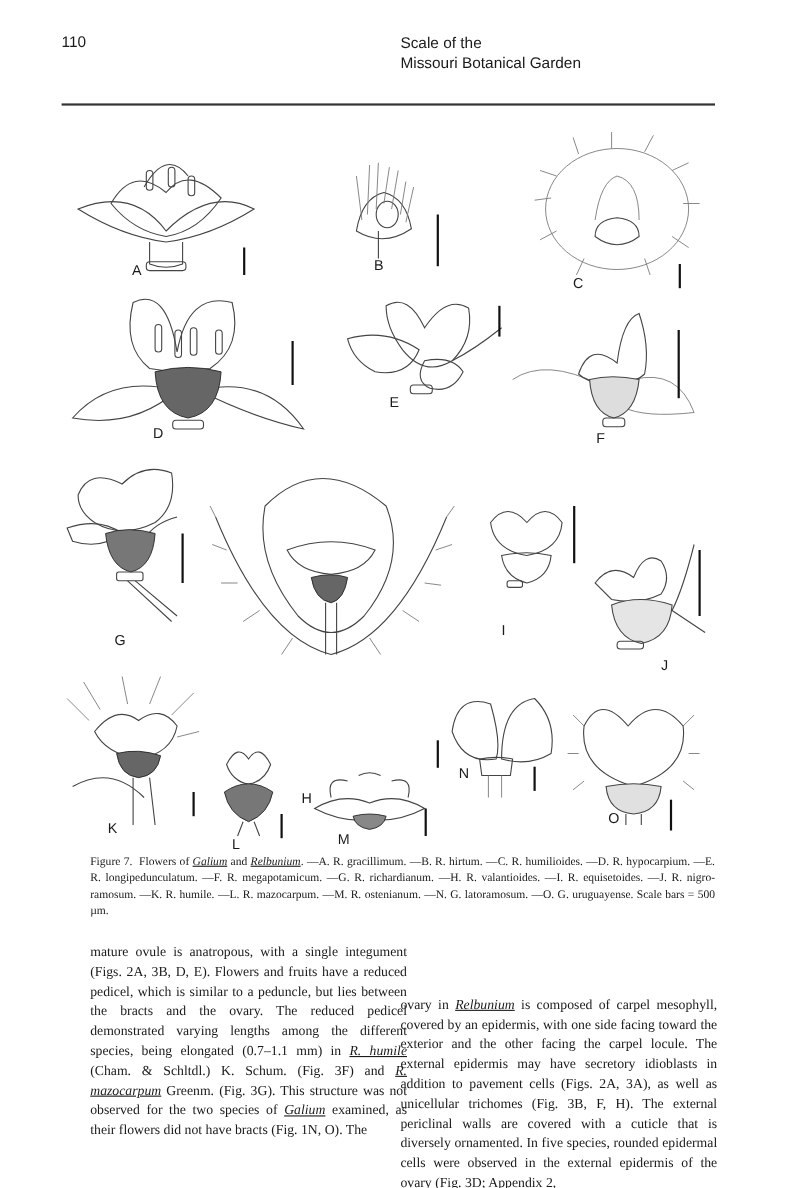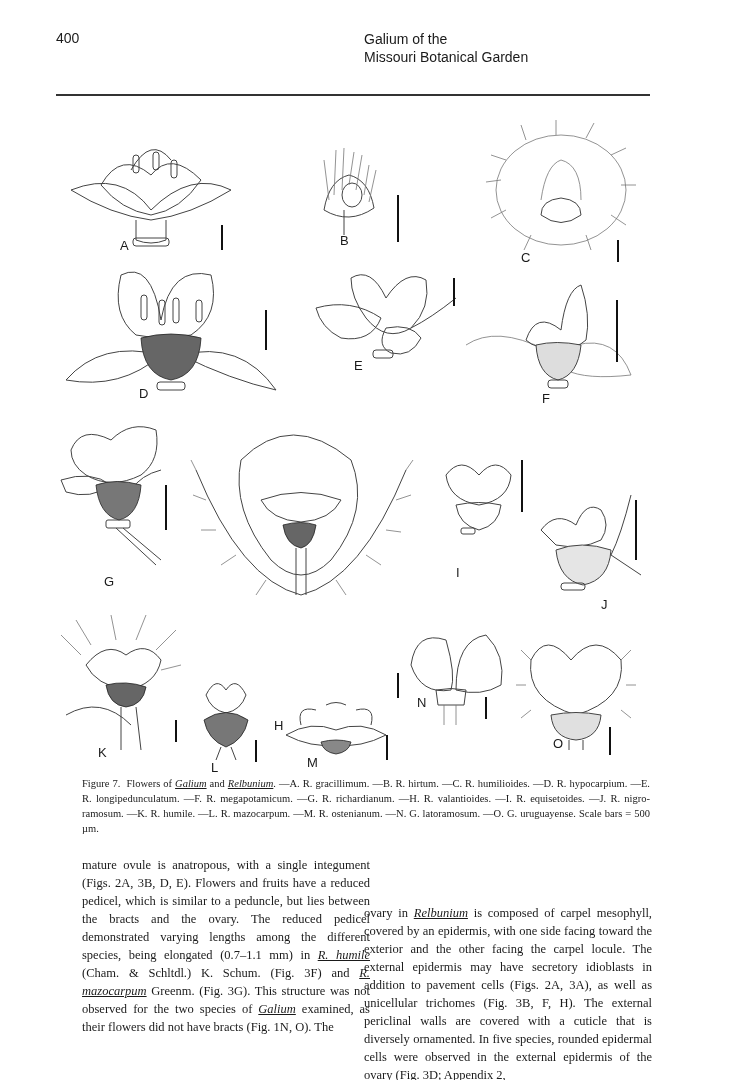--- a/index.html
+++ b/index.html
@@ -17,23 +17,23 @@
   i { font-style:italic;text-decoration:underline; }
   svg { position:absolute; overflow:visible; }
   .ink { fill:none; stroke:#444; stroke-width:1; }
   .ink-light { fill:none; stroke:#777; stroke-width:0.8; }
   .ink-dark { fill:#555; stroke:#222; stroke-width:0.8; }
 </style>
 </head>
 <body>
 
 <div>
-  <div class="hdr-page">400</div>
+  <div class="hdr-page">110</div>
   <div class="hdr-journal">
-    <div>Galium of the</div>
+    <div>Scale of the</div>
     <div>Missouri Botanical Garden</div>
   </div>
   <div class="hdr-rule"></div>
 </div>
 
 <div class="figure">
 
   <svg style="left:5px;top:30px;" width="180" height="110">
     <path class="ink" d="M10,50 Q60,30 90,70 Q130,30 170,50 Q130,75 90,80 Q50,75 10,50Z"></path>
     <path class="ink" d="M40,45 Q60,10 90,35 Q110,10 140,40 Q120,70 90,75 Q60,70 40,45Z"></path>

